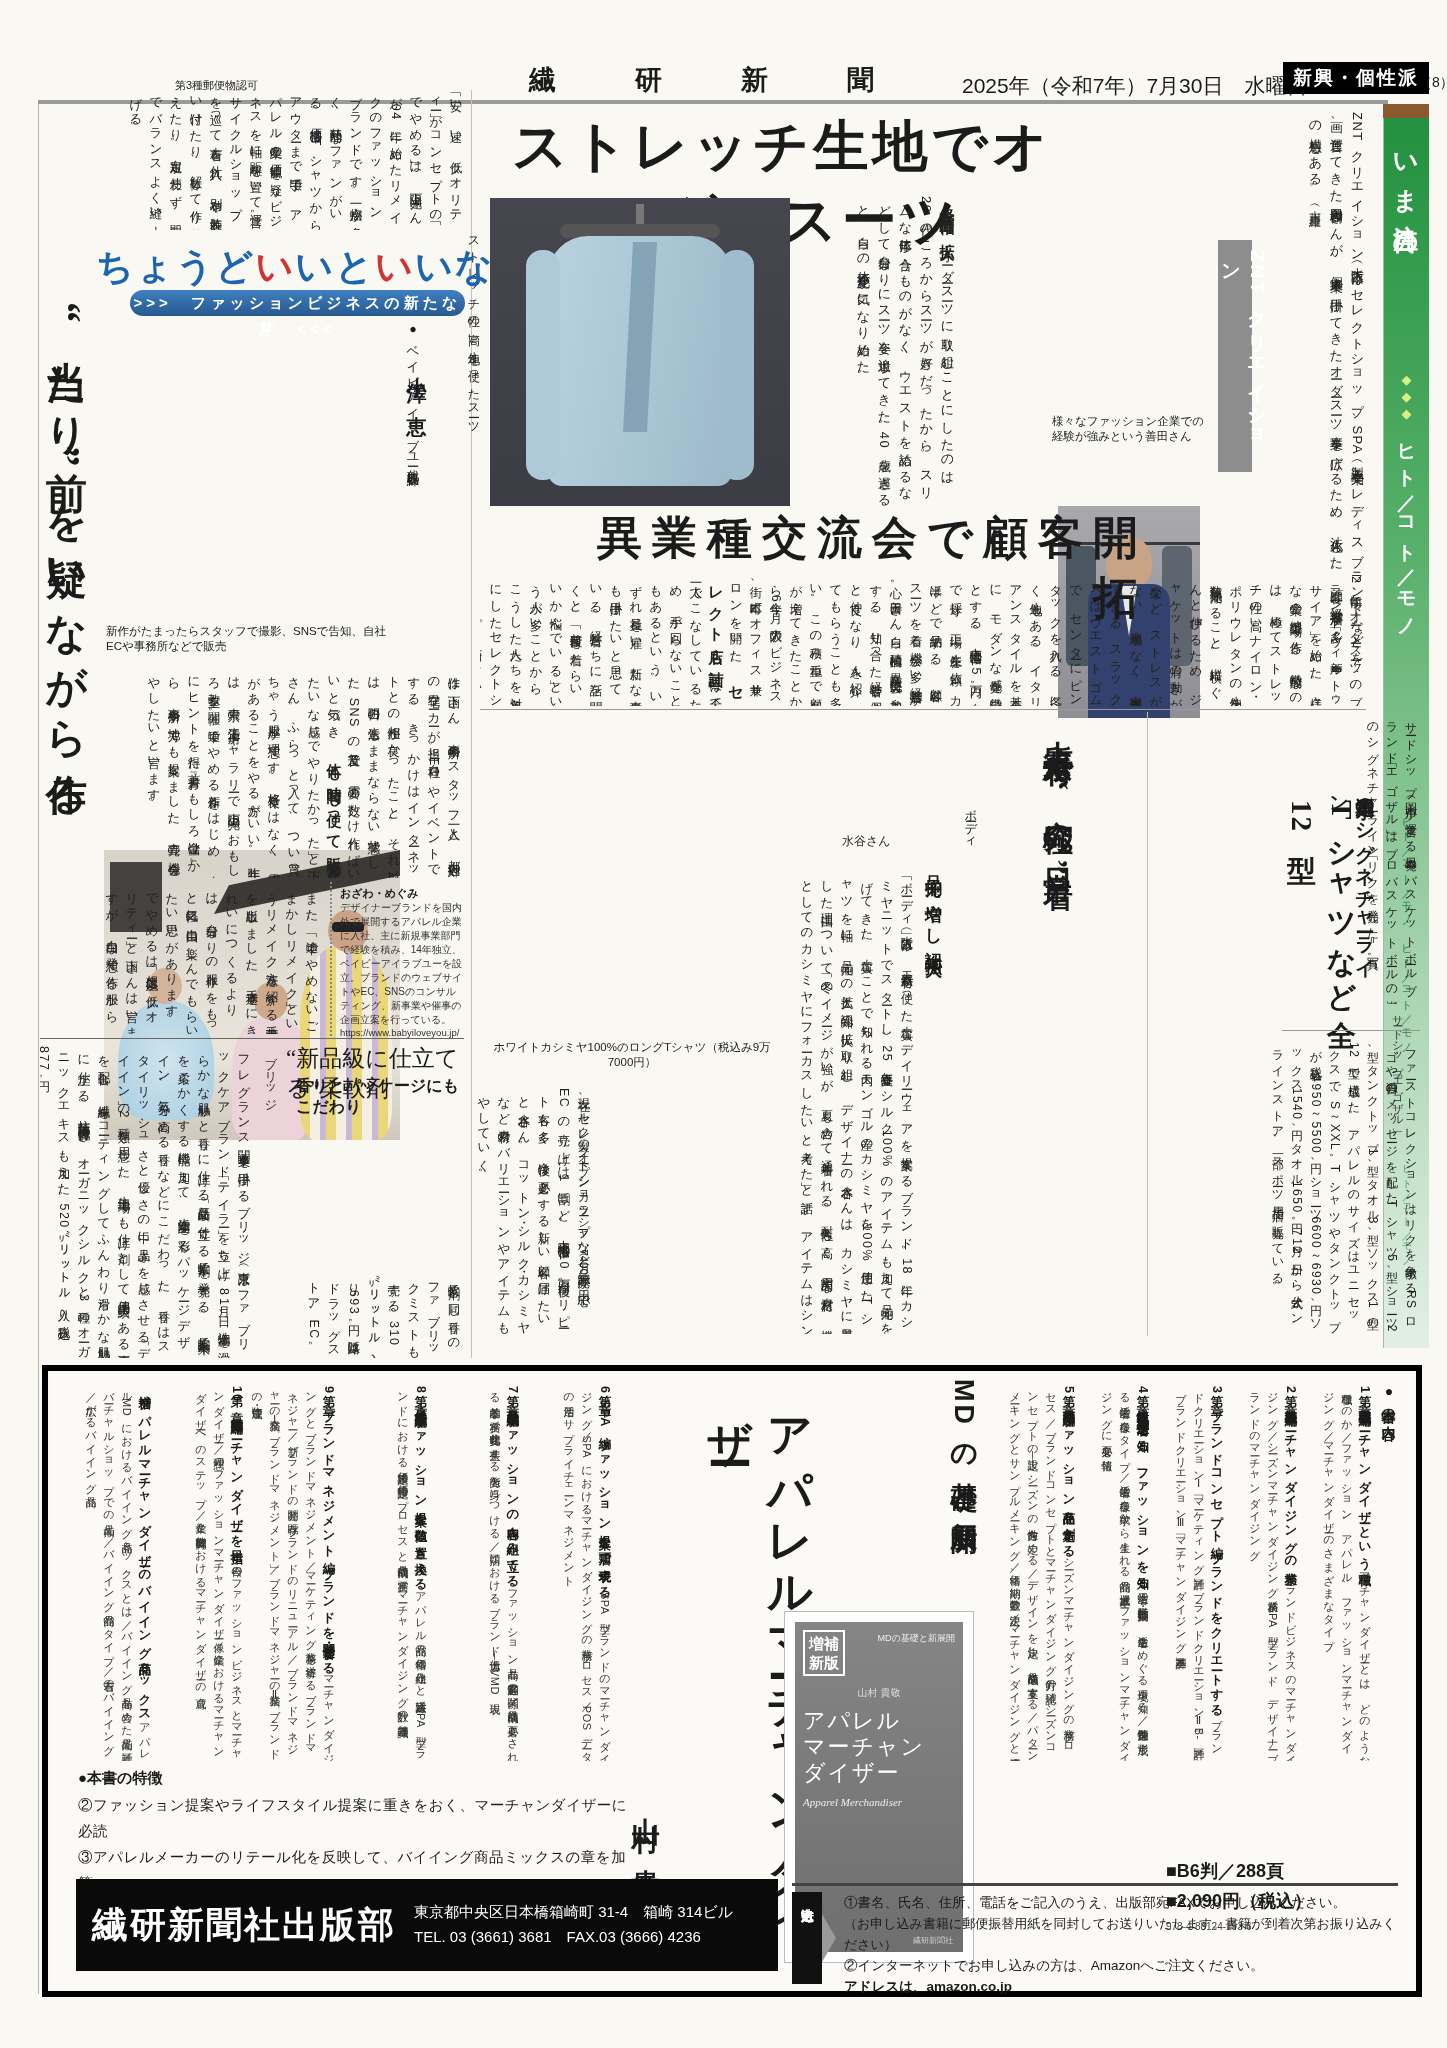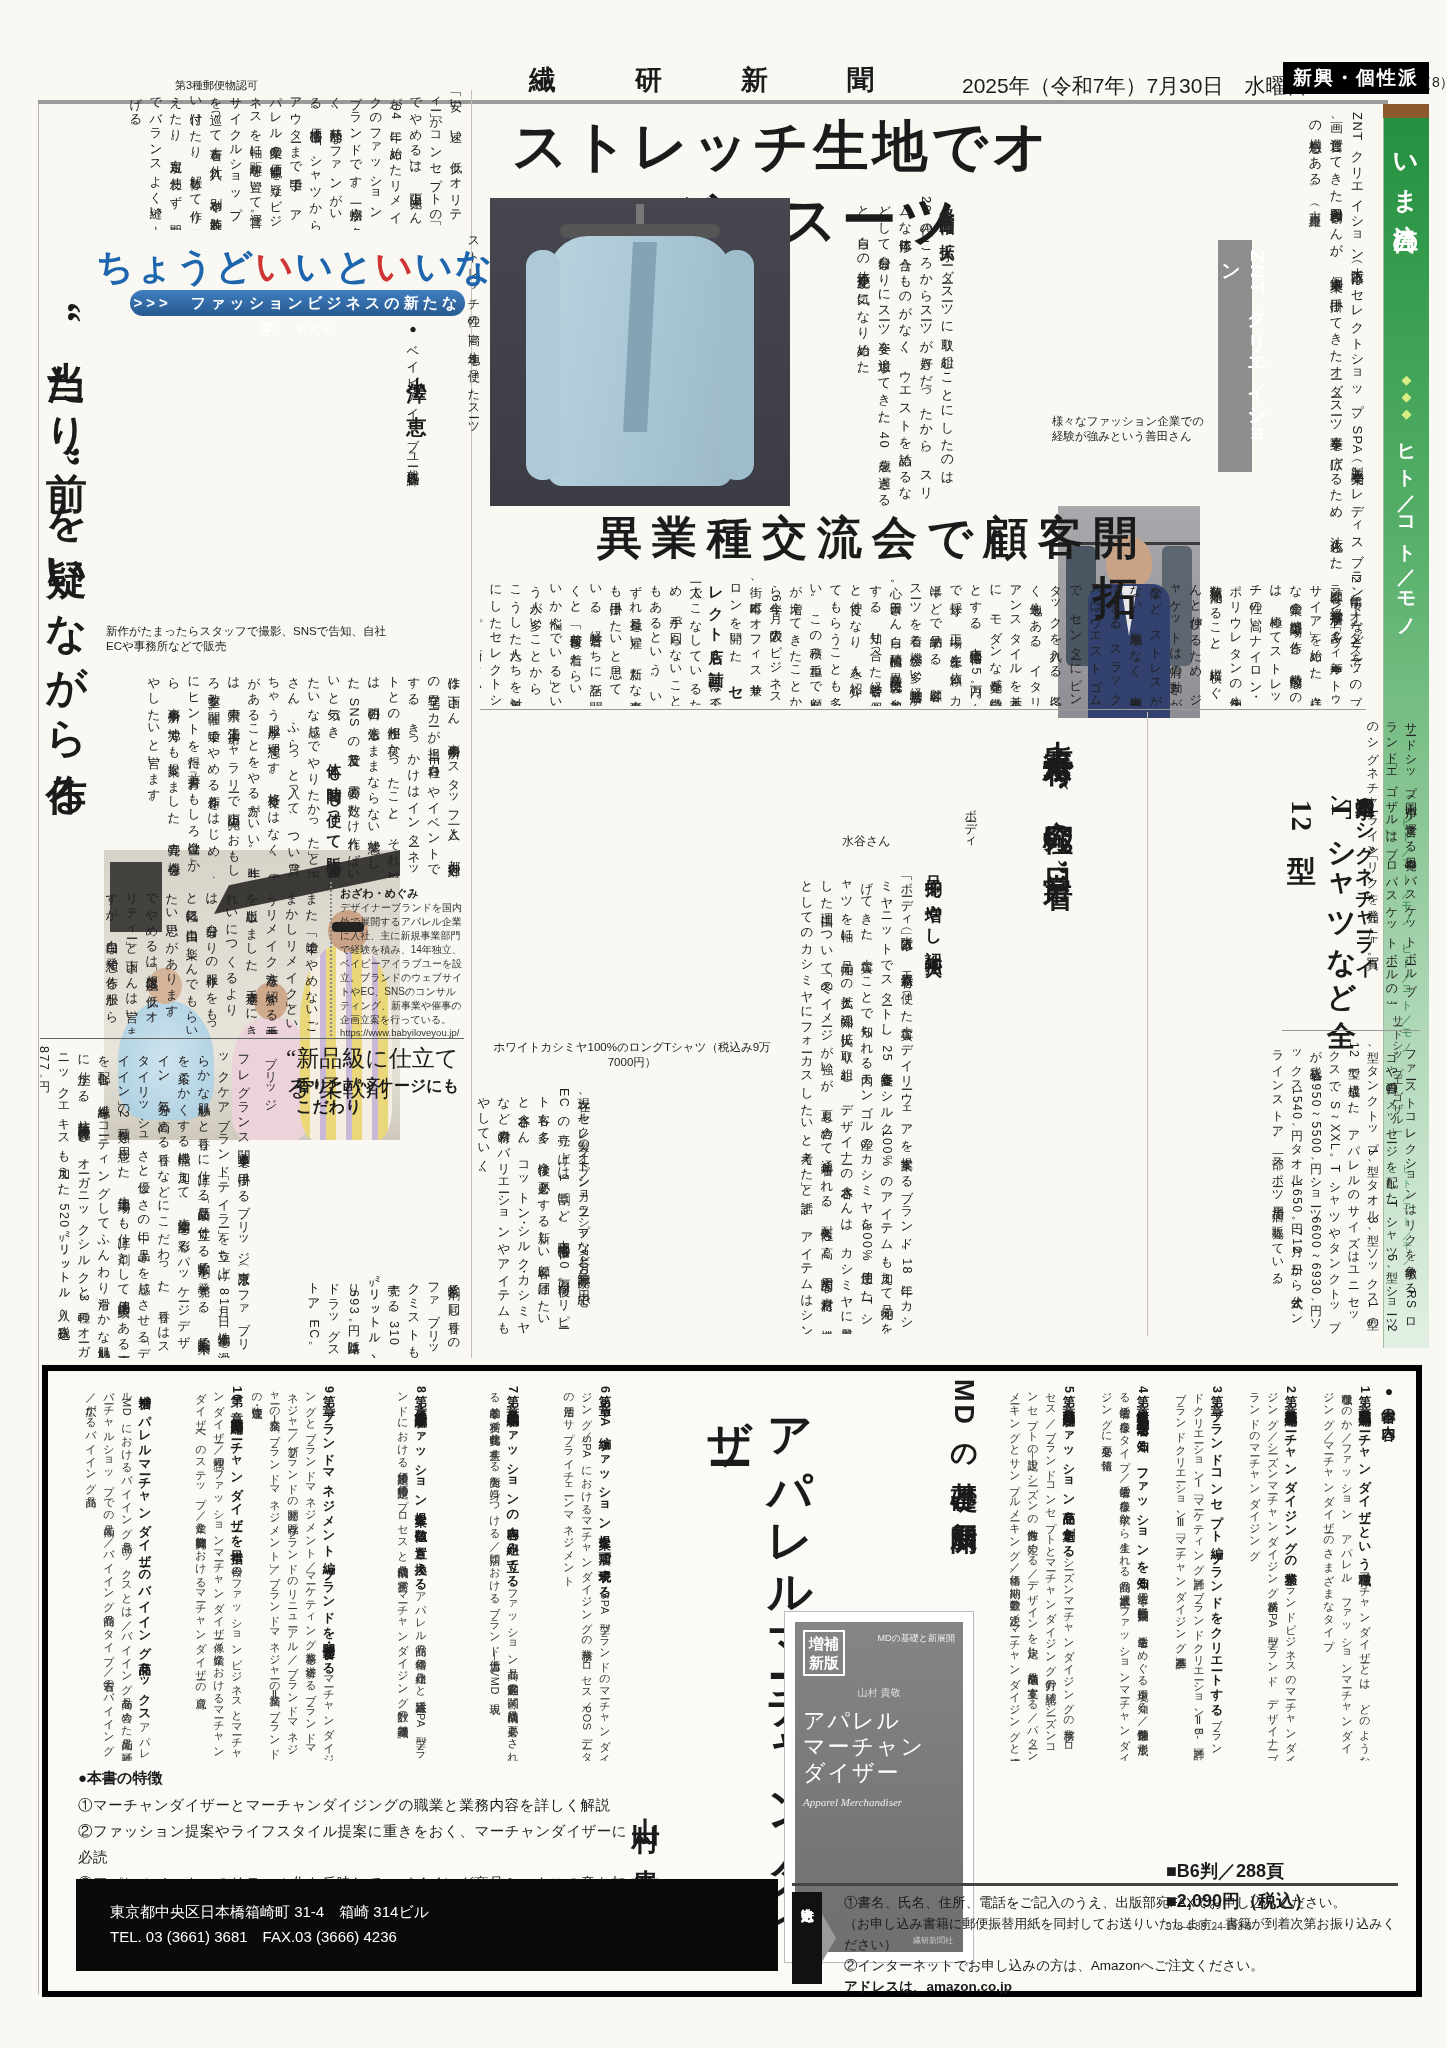--- a/index.html
+++ b/index.html
@@ -235,32 +235,32 @@
       <div class="chapter" style="width:86px"><span class="chead">第6章 SPA編 ファッション提案を店頭で表現する</span><span class="cbody">SPA型ブランドのマーチャンダイジング／SPAにおけるマーチャンダイジングの業務プロセス／POSデータの活用とサプライチェーンマネジメント</span></div>
       <div class="chapter" style="width:86px"><span class="chead">第7章 商品構成編 ファッションの内容を組み立てる</span><span class="cbody">ファッション商品と顧客満足の関係／商品構成に必要とされる基本的な実務／時代変化と共生する能力を身につける／店頭におけるブランド伝達力──VMD表現</span></div>
       <div class="chapter" style="width:86px"><span class="chead">第8章 価格・計数編 ファッション提案を数値に置き換える</span><span class="cbody">アパレル商品の価格の仕組みと設定方法／SPA型ブランドにおける価格設定／価格設定のプロセスと商品構成の実務／マーチャンダイジング計数の基礎知識</span></div>
       <div class="chapter" style="width:86px"><span class="chead">第9章 ブランドマネジメント編 ブランドを開発・運営する</span><span class="cbody">マーチャンダイジングとブランドマネジメント／マーケティング業務を遂行するブランドマネジャー／新ブランドの開発と既存ブランドのリニューアル／ブランドマネジャーの業務Ⅰ「ブランドマネジメント」／ブランドマネジャーの業務Ⅱ「ブランド予算の作成・管理」</span></div>
       <div class="chapter" style="width:86px"><span class="chead">第10章 能力開発編 マーチャンダイザーを目指す</span><span class="cbody">今日のファッションビジネスとマーチャンダイザー／理想のファッションマーチャンダイザー像／企業におけるマーチャンダイザーへのステップ／企業と教育機関におけるマーチャンダイザーの育成</span></div>
       <div class="chapter" style="width:86px"><span class="chead">増補 アパレルマーチャンダイザーのバイイング商品ミックス</span><span class="cbody">アパレルMDにおけるバイイング商品ミックスとは／バイイング商品を含めた品揃え計画／バーチャルショップでの品揃え／バイイング商品のタイプ／古着のバイイング／広がるバイイング商品</span></div>
     </div>
 
     <div class="abs" style="left:30px;top:398px;width:560px">
       <div style="font-size:15px;font-weight:bold;margin-bottom:4px">●本書の特徴</div>
-      <div class="feat">①マーチャンダイザーとマーチャンダイジングの職業と業務内容を詳しく解説</div>
       <div class="feat">②ファッション提案やライフスタイル提案に重きをおく、マーチャンダイザーに必読</div>
       <div class="feat">③アパレルメーカーのリテール化を反映して、バイイング商品ミックスの章を加筆</div>
     </div>
 
     <div class="abs" style="left:1118px;top:488px">
       <div style="font-size:18px;font-weight:bold">■B6判／288頁</div>
       <div style="font-size:18px;font-weight:bold;margin-top:6px">■2,090円（税込）</div>
       <div style="font-size:10px;margin-top:8px;color:#444">978-4-88124-193-6</div>
     </div>
 
     <div class="abs pubbar" style="left:28px;top:508px;width:702px;height:92px;padding:0 16px">
+      <div style="font-size:36px;font-weight:bold;letter-spacing:2px">繊研新聞社出版部</div>
       <div style="margin-left:18px">
         <div style="font-size:15px">東京都中央区日本橋箱崎町 31-4　箱崎 314ビル</div>
         <div style="font-size:15px;margin-top:6px">TEL. 03 (3661) 3681　FAX.03 (3666) 4236</div>
       </div>
     </div>
 
     <div class="abs" style="left:744px;top:512px;width:606px;height:104px;border-top:3px solid #444;padding-top:6px;display:flex">
       <div style="position:relative;width:30px;height:92px;background:#111;flex:none">
         <div class="v" style="margin:6px auto;color:#fff;font-size:13px;font-weight:bold;height:80px">申込方法</div>
         <div style="position:absolute;right:-14px;top:22px;width:0;height:0;border-left:14px solid #9a9a9a;border-top:24px solid transparent;border-bottom:24px solid transparent"></div>

